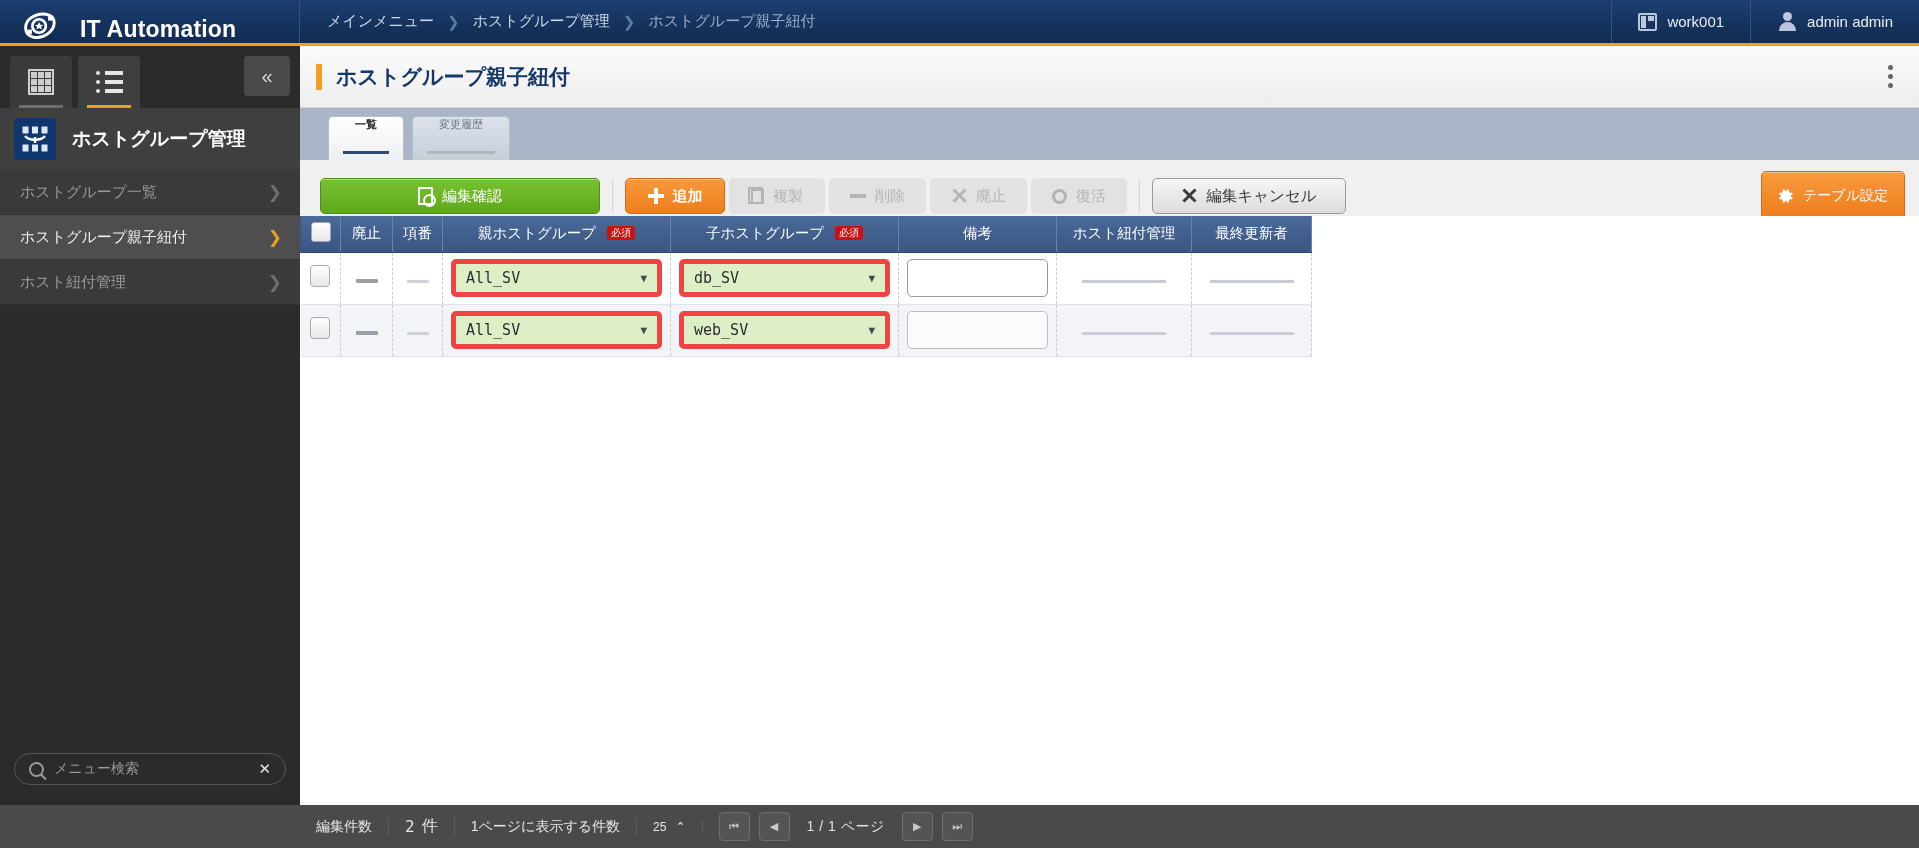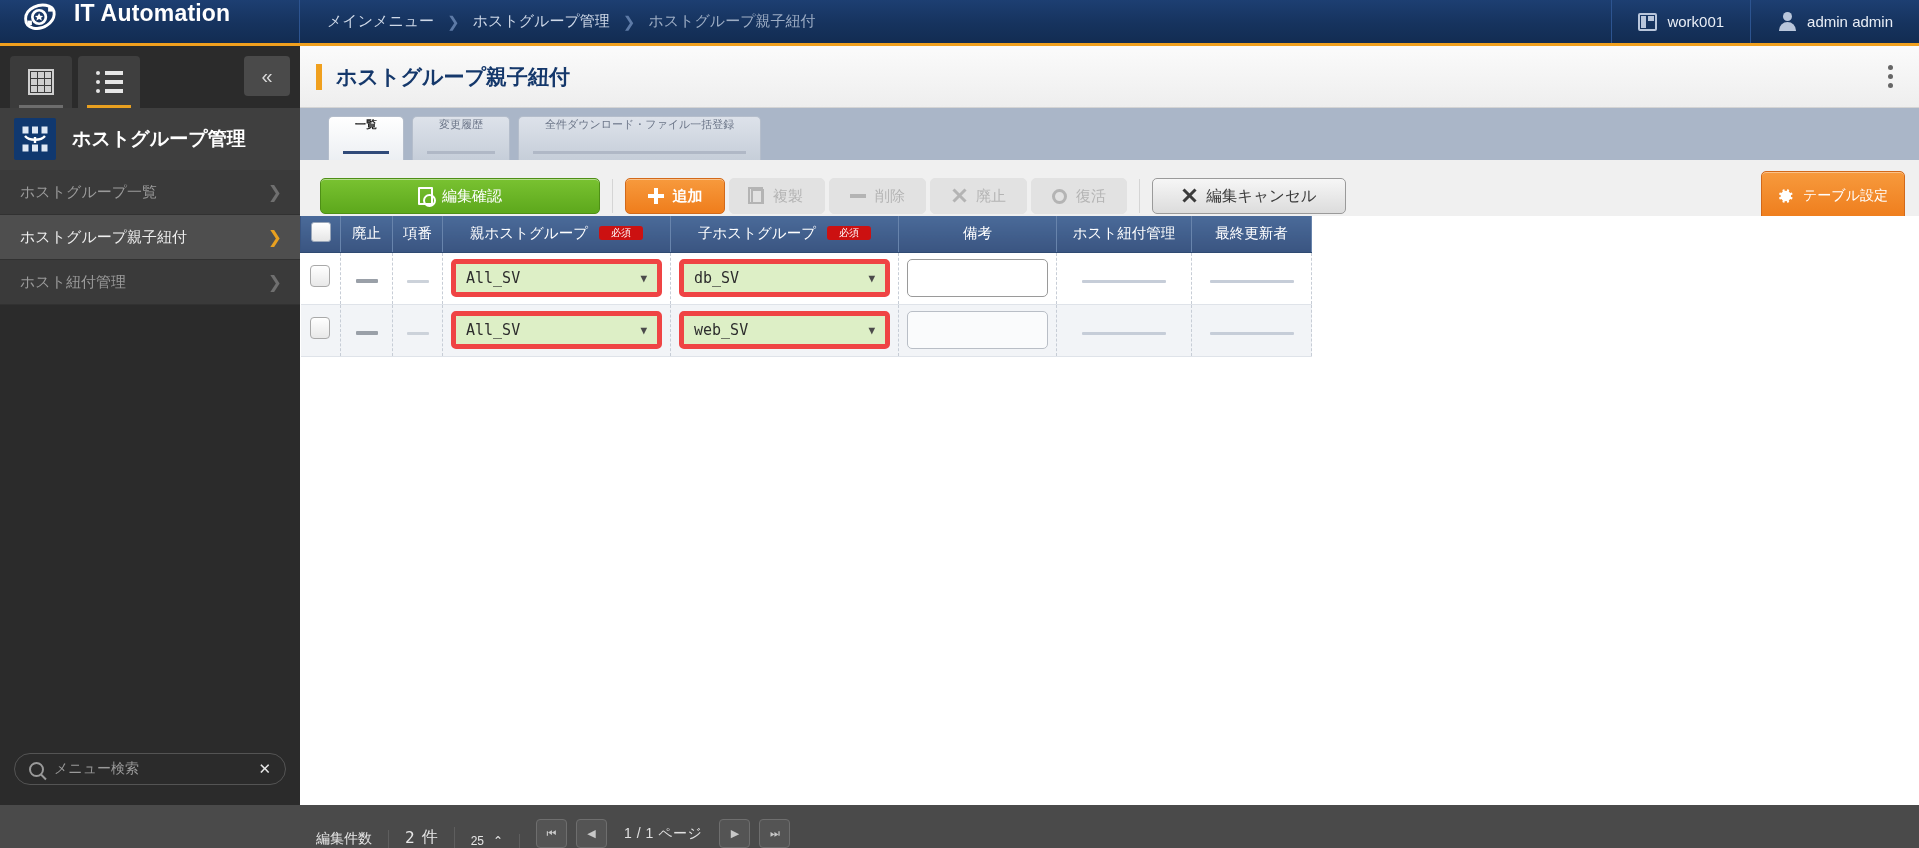--- a/index.html
+++ b/index.html
@@ -12,21 +12,21 @@
 
   
   .topbar {
     height: 46px; flex: 0 0 46px;
     background: linear-gradient(to bottom, #1d3f72 0%, #16335e 55%, #122c52 100%);
     display: flex; align-items: stretch; color: #fff;
     border-bottom: 3px solid #f0a01e;
     position: relative; z-index: 30;
   }
   .brand {
-    width: 300px; flex: 0 0 300px; display: flex; align-items: flex-start; gap: 16px;
+    width: 300px; flex: 0 0 300px; display: flex; align-items: flex-end; gap: 22px;
     padding-left: 22px; border-right: 1px solid #2d5490;
   }
   .brand-logo { width: 36px; height: 34px; flex: 0 0 36px; }
   .brand-name { font-size: 23px; font-weight: bold; letter-spacing: .2px; }
   .breadcrumb { display: flex; align-items: center; padding-left: 27px; gap: 13px; }
   .crumb { font-size: 15px; color: #cfd9e8; white-space: nowrap; }
   .crumb.dim { color: #9dadc4; }
   .crumb-sep { color: #5d7aa6; font-size: 15px; line-height: 1; }
   .topbar-right { margin-left: auto; display: flex; align-items: stretch; }
   .tb-item {
@@ -170,21 +170,21 @@
   .table-wrap { flex: 1 1 auto; overflow: hidden; background: #fff; padding: 0 0 0 0; }
   table.grid { border-collapse: collapse; table-layout: fixed; }
   table.grid th {
     background: linear-gradient(to bottom,#4a6a99,#3a5581); color: #fff; font-size: 14.5px; font-weight: normal;
     height: 36px; border-right: 1px solid #6884ac; border-bottom: 1px solid #2f4straight; border-bottom: 1px solid #2f4a72;
     padding: 0 6px; text-align: center; white-space: nowrap;
   }
   table.grid th.first { border-left: 1px solid #3a5581; }
   .req-badge {
     display: inline-block; background: #cc1111; color: #fff; font-size: 10px; border-radius: 3px;
-    padding: 2px 12px; margin-left: 7px; vertical-align: 2px; line-height: 1;
+    padding: 2px 4px; margin-left: 7px; vertical-align: 2px; line-height: 1;
   }
   .hdr-check { width: 20px; height: 20px; background: linear-gradient(to bottom,#fff,#e6e6e6);
      border: 1px solid #9aa7ba; border-radius: 3px; display: inline-block; }
   table.grid td {
     height: 52px; border-right: 1px dashed #c7cdd6; border-bottom: 1px solid #dfe3e9;
     padding: 0 8px; background: #fff; text-align: center; vertical-align: middle;
   }
   tr.row2 td { background: #f2f4f7; }
   .cell-check { width: 20px; height: 22px; background: linear-gradient(to bottom,#fff,#e8e8e8);
      border: 1px solid #a9a9a9; border-radius: 4px; display: inline-block; cursor: pointer; }
@@ -196,21 +196,21 @@
     display: flex; align-items: center; padding: 0 10px; font-size: 15px; color: #2d2d2d;
     font-family: "DejaVu Sans Mono", "Liberation Mono", monospace; cursor: pointer;
   }
   .sel-box .caret { margin-left: auto; font-size: 11px; color: #4b4b4b; }
   .txt-box {
     width: 100%; height: 38px; background: #fff; border: 1px solid #9a9a9a; border-radius: 5px; cursor: text;
   }
   tr.row2 .txt-box { background: #fafbfc; border-color: #b9bec6; }
 
   
-  .footer { height: 43px; flex: 0 0 43px; background: #4a4a4a; display: flex; align-items: flex-end;
+  .footer { height: 43px; flex: 0 0 43px; background: #4a4a4a; display: flex; align-items: center;
      color: #e6e6e6; font-size: 14px; }
   .f-seg { display: flex; align-items: center; padding: 0 16px; border-right: 1px solid #5e5e5e;
      white-space: nowrap; }
   .f-seg.count-val { font-family: "DejaVu Sans Mono", monospace; font-size: 16px; gap: 7px; }
   .f-seg.sel25 { gap: 9px; cursor: pointer; font-size: 12px; }
   .pager { display: flex; align-items: center; gap: 9px; padding: 0 16px; }
   .pbtn { width: 31px; height: 29px; border: 1px solid #6e6e6e; border-radius: 4px; background: #545454;
      display: flex; align-items: center; justify-content: center; color: #c8c8c8; font-size: 11px; cursor: pointer; }
   .pinfo { font-size: 14px; color: #e0e0e0; padding: 0 8px; letter-spacing: .5px; }
   .footer-fill { flex: 1 1 auto; background: #4a4a4a; }
@@ -342,24 +342,20 @@
           </span>
       </div>
 
       <div class="tabbar">
         <div class="tab active">
           <span>一覧</span>
           <span class="uline"></span>
         </div>
         <div class="tab">
           <span>変更履歴</span>
-          <span class="uline"></span>
-        </div>
-        <div class="tab">
-          <span>全件ダウンロード・ファイル一括登録</span>
           <span class="uline"></span>
         </div>
       </div>
 
       <div class="toolbar">
         <div class="btn btn-green">
           <span class="ic ic-doc"></span>
           <span>編集確認</span>
         </div>
         <span class="vdiv"></span>
@@ -491,20 +487,21 @@
     </div>
   </div>
 
   <div class="footer">
     <div style="width:300px;flex:0 0 300px;background:#2b2b2b;"></div>
     <div class="f-seg">編集件数</div>
     <div class="f-seg count-val">
       <span>2</span>
       <span>件</span>
     </div>
+    <div class="f-seg">1ページに表示する件数</div>
     <div class="f-seg sel25">
       <span>25</span>
       <span>⌃</span>
     </div>
     <div class="pager">
       <span class="pbtn">⏮</span>
       <span class="pbtn">◀</span>
       <span class="pinfo">
         <span>1</span>
         <span>/</span>

